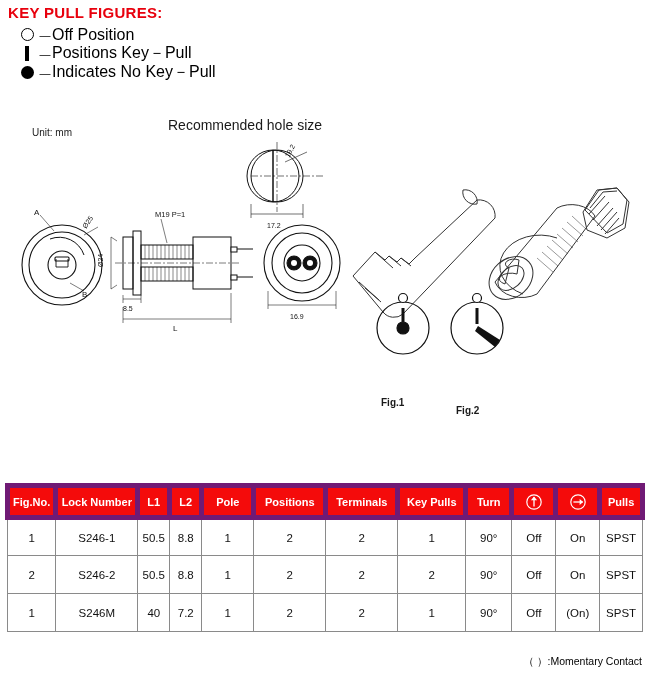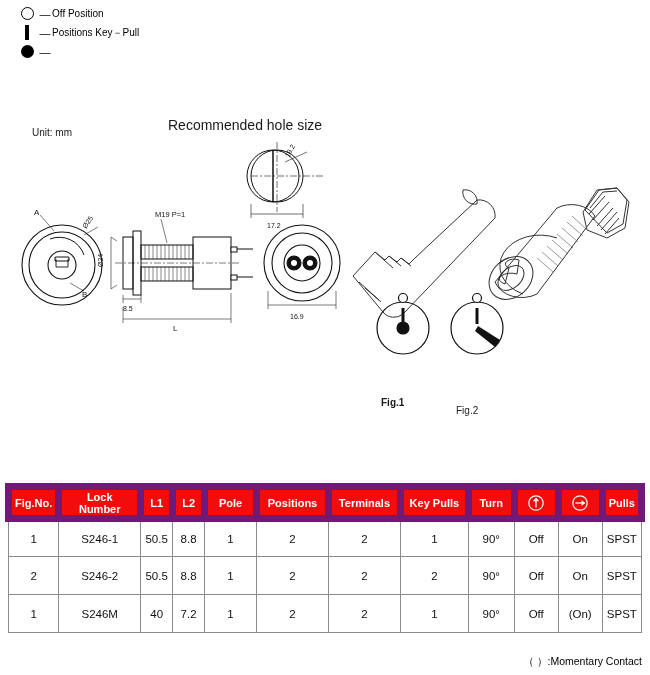--- a/index.html
+++ b/index.html
@@ -48,39 +48,39 @@
   .sym-dot {
     width: 13px; height: 13px;
     border-radius: 50%;
     background: #000;
   }
   .legend-dash {
     width: 14px;
     text-align: center;
     color: #000;
   }
-  .legend-text { font-size: 10px; }
+  .legend-text { font-size: 16px; }
 
   
   #drawing { position: absolute; left: 0; top: 100px; width: 624px; height: 375px; }
   .lbl { position: absolute; font-size: 8.5px; color: #1a1a1a; white-space: nowrap; }
 
   
   #spec-table {
     position: absolute;
     left: 5px; top: 483px;
     width: 640px;
     border-collapse: collapse;
     font-size: 11px;
   }
   #spec-table th {
     background: #f40b0b;
     color: #fff;
     font-weight: bold;
-    border: 7px solid #701a75;
+    border: 5px solid #701a75;
     height: 32px;
     text-align: center;
     font-size: 11px;
     padding: 0 3px;
   }
   #spec-table td {
     border: 1px solid #8a8a8a;
     height: 38px;
     text-align: center;
     font-size: 11.5px;
@@ -92,20 +92,21 @@
     right: 8px;
     top: 655px;
     font-size: 10.5px;
   }
   svg { overflow: visible; }
 </style>
 </head>
 <body>
 
 <div id="legend">
+  <div id="legend-title">KEY PULL FIGURES:</div>
 
   <div class="legend-row">
     <span class="legend-sym">
         <span class="sym-circle"></span>
       </span>
     <span class="legend-dash">—</span>
     <span class="legend-text">Off Position</span>
   </div>
 
   <div class="legend-row">
@@ -114,20 +115,21 @@
       </span>
     <span class="legend-dash">—</span>
     <span class="legend-text">Positions Key－Pull</span>
   </div>
 
   <div class="legend-row">
     <span class="legend-sym">
         <span class="sym-dot"></span>
       </span>
     <span class="legend-dash">—</span>
+    <span class="legend-text">Indicates No Key－Pull</span>
   </div>
 </div>
 
 <div id="drawing">
 
   <span class="lbl" style="left:32px; top:27px; font-size:10px;">Unit: mm</span>
   <span class="lbl" style="left:168px; top:17px; font-size:14px;">Recommended hole size</span>
 
   <svg width="110" height="95" style="position:absolute; left:255px; top:38px;">
     <g fill="none" stroke="#111" stroke-width="1">
@@ -281,21 +283,21 @@
 
     <g fill="none" stroke="#111" stroke-width="1.2">
       <circle cx="132" cy="178" r="26"></circle>
       <circle cx="132" cy="148" r="4.5" fill="#fff"></circle>
       <rect x="130.5" y="158" width="3" height="16" fill="#111" stroke="none"></rect>
       <path d="M 133 176 l 22 14 l -5 7 l -20 -16 z" fill="#111" stroke="none"></path>
     </g>
   </svg>
 
   <span class="lbl" style="left:381px; top:297px; font-size:10px; font-weight:bold;">Fig.1</span>
-  <span class="lbl" style="left:456px; top:305px; font-size:10px; font-weight:normal;">Fig.2</span>
+  <span class="lbl" style="left:456px; top:305px; font-size:10px; font-weight:bold;">Fig.2</span>
 </div>
 
 <table id="spec-table">
   <thead>
     <tr>
       <th style="width:48px">Fig.No.</th>
       <th style="width:82px">Lock Number</th>
       <th style="width:32px">L1</th>
       <th style="width:32px">L2</th>
       <th style="width:52px">Pole</th>

